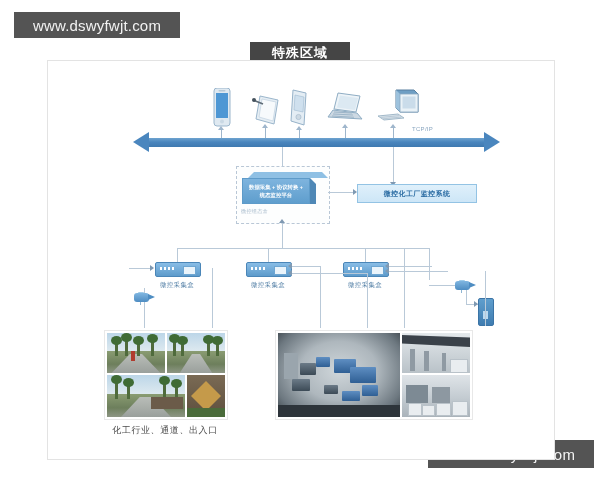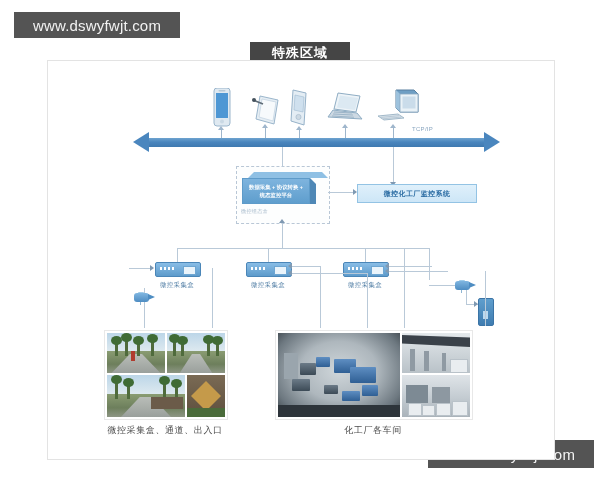--- a/index.html
+++ b/index.html
@@ -408,21 +408,21 @@
       <div style="position:absolute;left:44px;bottom:18%;width:32px;height:12px;background:#6b5b49;"></div>
     </div>
 
     <div class="photo" style="left:82px;top:44px;width:38px;height:42px;">
       <div style="position:absolute;left:0;top:0;right:0;bottom:0;background:linear-gradient(180deg,#7a6a54 0%,#5d4f3e 100%);"></div>
       <div style="position:absolute;left:4px;top:6px;width:30px;height:30px;background:#c59a4a;
                   clip-path:polygon(50% 0,100% 50%,50% 100%,0 50%);"></div>
       <div style="position:absolute;left:0;bottom:0;right:0;height:9px;background:#4a6b3a;"></div>
     </div>
   </div>
-  <div class="caption" style="left:104px;top:424px;width:122px;">微控采集盒、通道、出入口</div>
+  <div class="caption" style="left:104px;top:424px;width:122px;">化工行业、通道、出入口</div>
 
   <div class="photo-frame" style="left:275px;top:330px;width:196px;height:88px;">
 
     <div class="photo" style="left:2px;top:2px;width:122px;height:84px;">
       <div class="factory-floor"></div>
       <div class="machine" style="left:56px;top:26px;width:22px;height:14px;"></div>
       <div class="machine" style="left:72px;top:34px;width:26px;height:16px;"></div>
       <div class="machine dark" style="left:22px;top:30px;width:16px;height:12px;"></div>
       <div class="machine" style="left:38px;top:24px;width:14px;height:10px;"></div>
       <div class="machine dark" style="left:14px;top:46px;width:18px;height:12px;"></div>
@@ -446,15 +446,14 @@
     <div class="photo" style="left:126px;top:44px;width:68px;height:42px;">
       <div class="warehouse"></div>
       <div class="rack" style="left:4px;top:10px;width:22px;height:18px;background:#7d8a94;"></div>
       <div class="rack" style="left:30px;top:12px;width:18px;height:16px;background:#8d98a1;"></div>
       <div class="box-item" style="left:6px;top:28px;width:12px;height:11px;"></div>
       <div class="box-item" style="left:20px;top:30px;width:11px;height:9px;"></div>
       <div class="box-item" style="left:34px;top:28px;width:13px;height:11px;"></div>
       <div class="box-item" style="left:50px;top:26px;width:14px;height:13px;"></div>
     </div>
   </div>
-  <div class="caption" style="left:275px;top:424px;width:196px;">化工厂各车间</div>
 
 </div>
 
 </body></html>

